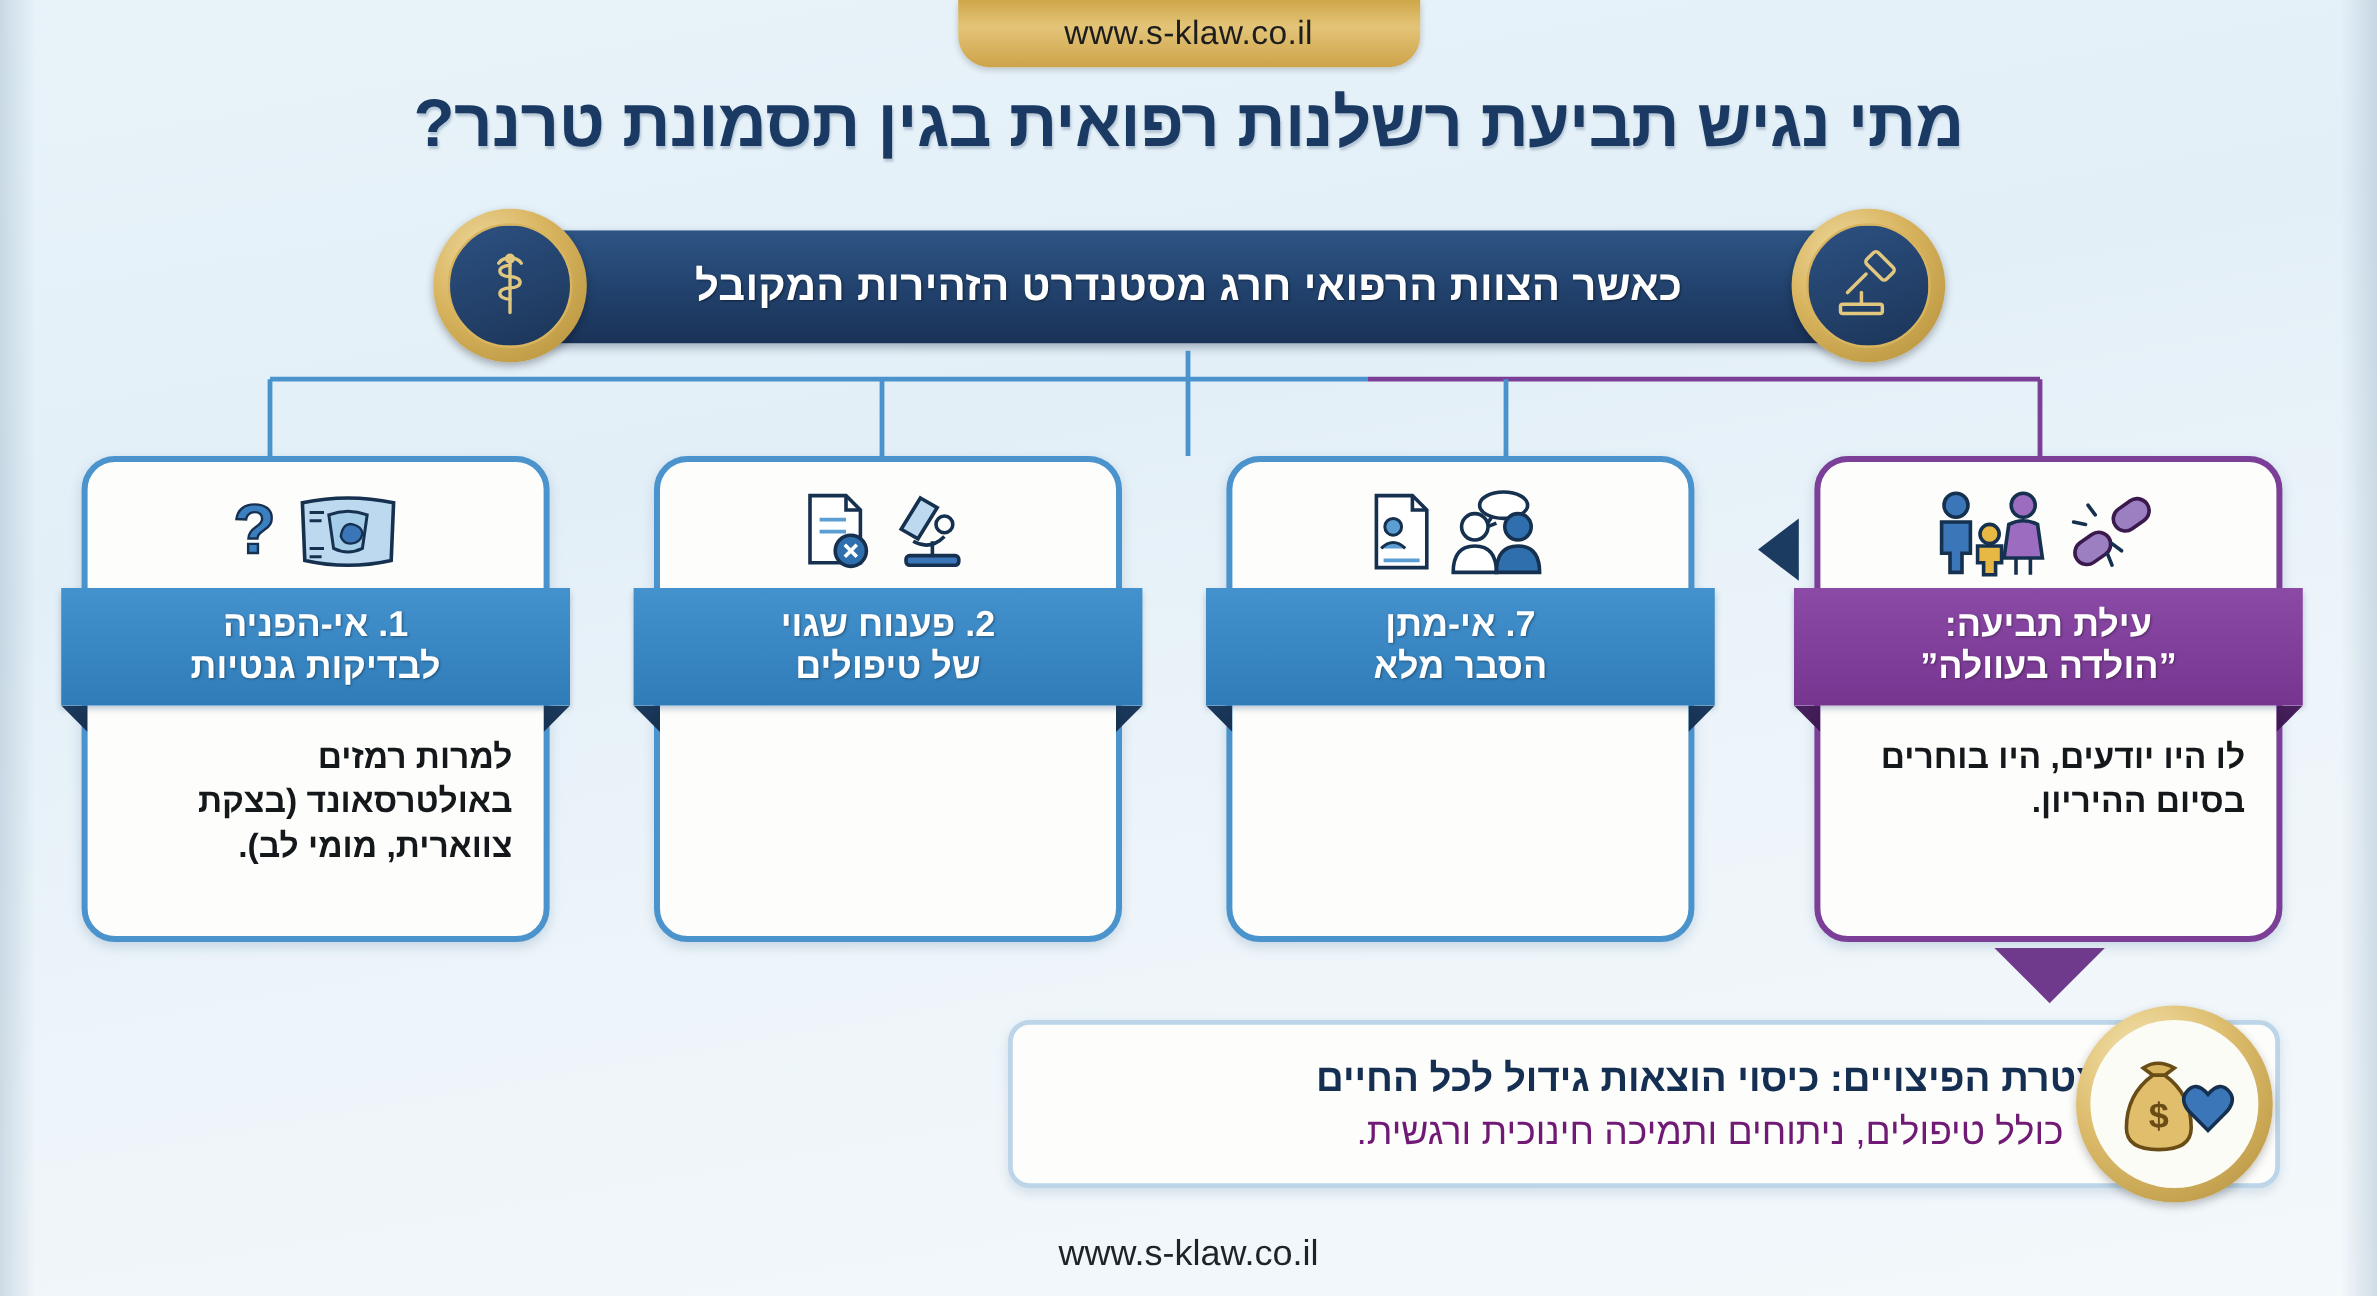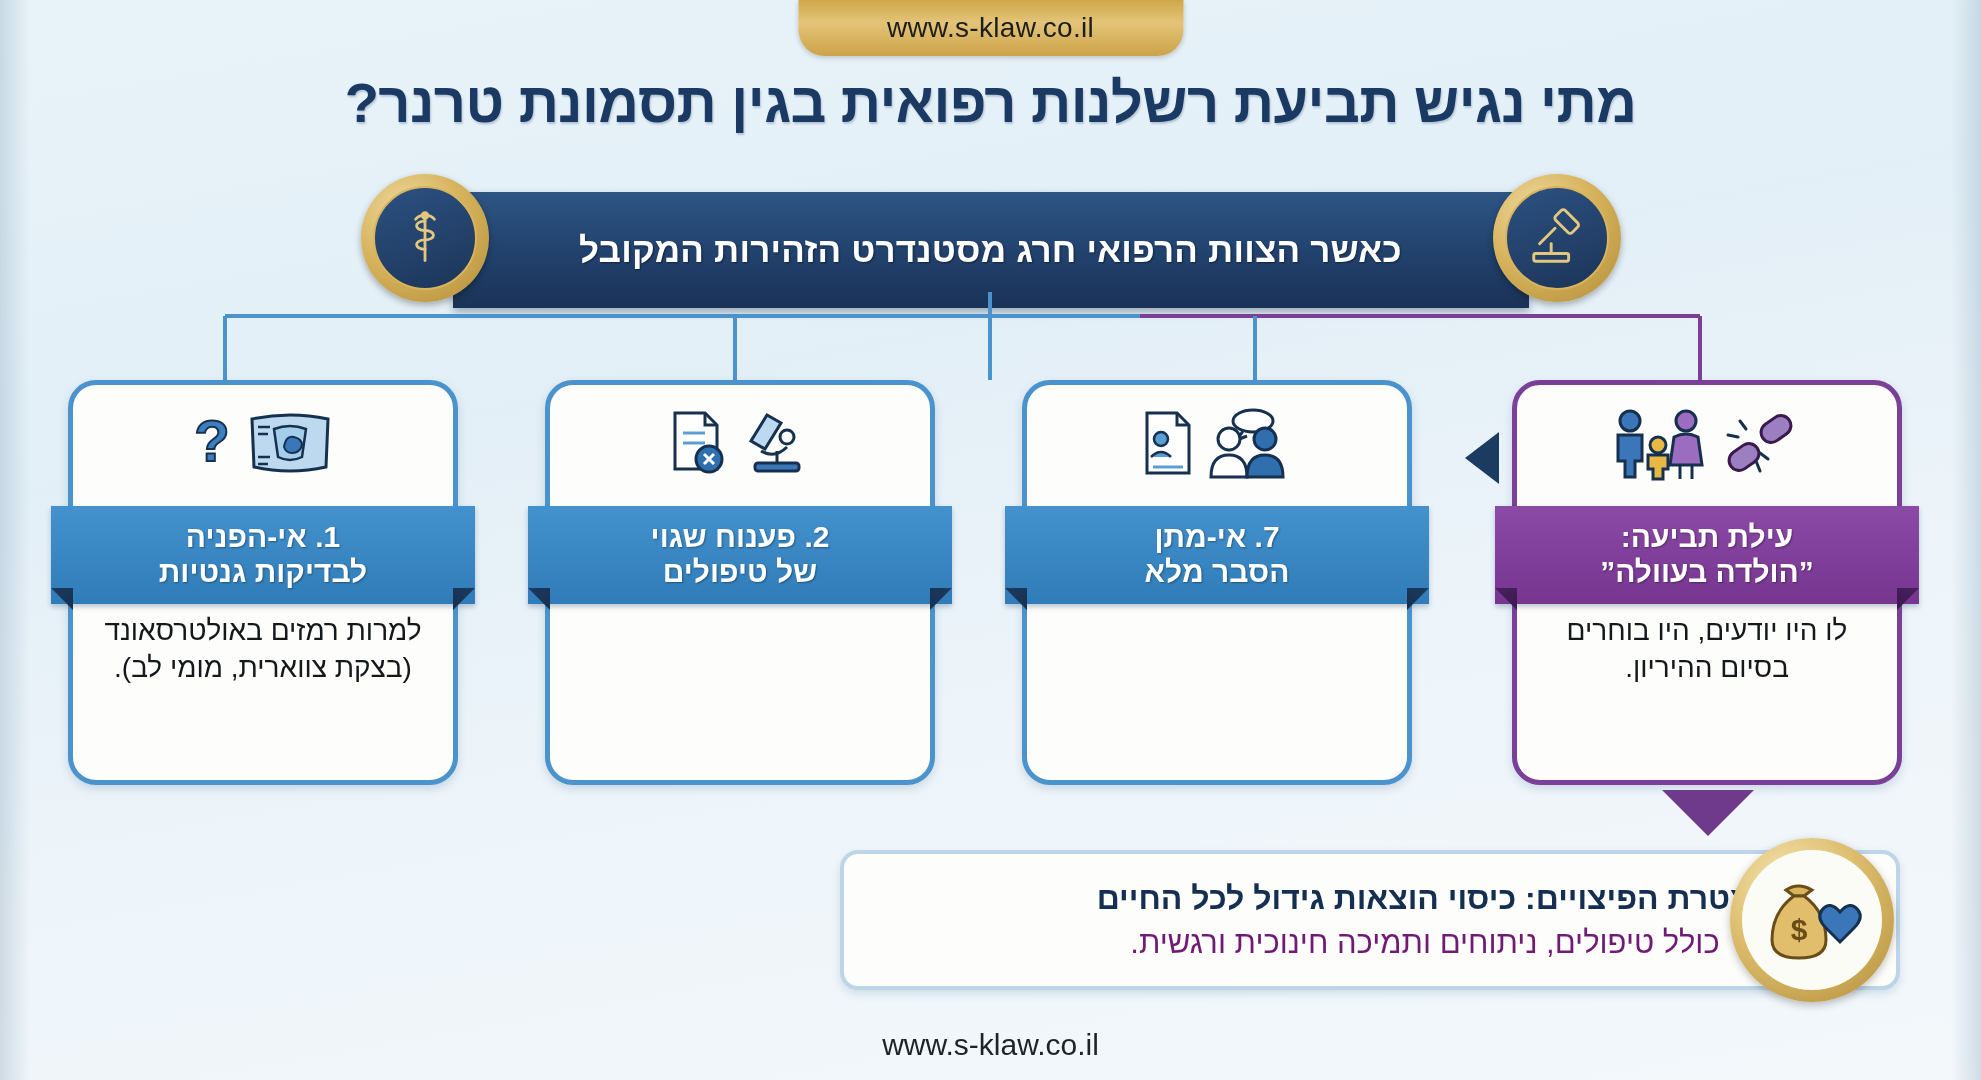--- a/index.html
+++ b/index.html
@@ -31,21 +31,21 @@
     text-align: center; font-size: 56px; font-weight: bold;
     color: #1b3a63; letter-spacing: -.5px;
     text-shadow: 1px 2px 2px rgba(120,145,170,.45);
   }
   
   .ribbon-wrap {
     position: absolute; top: 192px; left: 50%; transform: translateX(-50%);
     width: 1260px; height: 100px;
   }
   .ribbon {
-    position: absolute; left: 92px; right: 92px; top: 0; height: 116px;
+    position: absolute; left: 92px; right: 92px; top: 0; height: 94px;
     background: linear-gradient(180deg, #2e5585 0%, #21416c 55%, #1a3257 100%);
     display: flex; align-items: center; justify-content: center;
     box-shadow: 0 4px 8px rgba(20,40,70,.35);
   }
   .ribbon span {
     color: #ffffff; font-size: 35px; font-weight: bold; letter-spacing: .2px;
     text-shadow: 1px 1px 2px rgba(0,0,0,.45); padding: 0 22px; text-align: center;
   }
   .medal {
     position: absolute; top: -18px; width: 128px; height: 128px; border-radius: 50%;
@@ -73,38 +73,38 @@
     box-shadow: 0 4px 10px rgba(70,110,150,.22);
     height: 405px;
   }
   .card.purple { border-color: #7b3f98; }
   .card-icon {
     height: 105px; display: flex; align-items: center; justify-content: center; gap: 10px;
     padding-top: 12px;
   }
   .card-label-wrap { position: relative; height: 98px; }
   .card-label {
-    position: absolute; left: -22px; right: -22px; top: 16px; height: 98px;
+    position: absolute; left: -22px; right: -22px; top: 0; height: 98px;
     background: linear-gradient(180deg, #4391cd 0%, #2f7cb8 100%);
     display: flex; align-items: center; justify-content: center;
     color: #fff; font-size: 30px; font-weight: bold; line-height: 1.16; text-align: center;
     text-shadow: 1px 1px 2px rgba(0,0,0,.35);
     box-shadow: 0 3px 5px rgba(30,70,110,.28);
   }
   .card.purple .card-label {
     background: linear-gradient(180deg, #8b4aa6 0%, #76358f 100%);
   }
   .fold { position: absolute; top: 98px; width: 22px; height: 22px; }
   .fold.l { left: -22px; background: linear-gradient(135deg, #1c3b60 0%, #16304f 100%); clip-path: polygon(0 0, 100% 0, 100% 100%); }
   .fold.r { right: -22px; background: linear-gradient(225deg, #1c3b60 0%, #16304f 100%); clip-path: polygon(0 0, 100% 0, 0 100%); }
   .card.purple .fold.l { background: linear-gradient(135deg, #4a2060 0%, #3a1a4d 100%); }
   .card.purple .fold.r { background: linear-gradient(225deg, #4a2060 0%, #3a1a4d 100%); }
   .card-body {
-    padding: 24px 26px 0 26px; text-align: center;
-    font-size: 28px; line-height: 1.33; color: #15181b;
+    padding: 24px 26px 0 26px; 
+    font-size: 28px; line-height: 1.33; color: #15181b; font-weight: bold;
   }
   
   .arrow-right {
     position: absolute; top: 52px; width: 0; height: 0;
     border-top: 26px solid transparent; border-bottom: 26px solid transparent;
   }
   
   .down-arrow {
     position: absolute; width: 0; height: 0;
     border-left: 46px solid transparent; border-right: 46px solid transparent;

